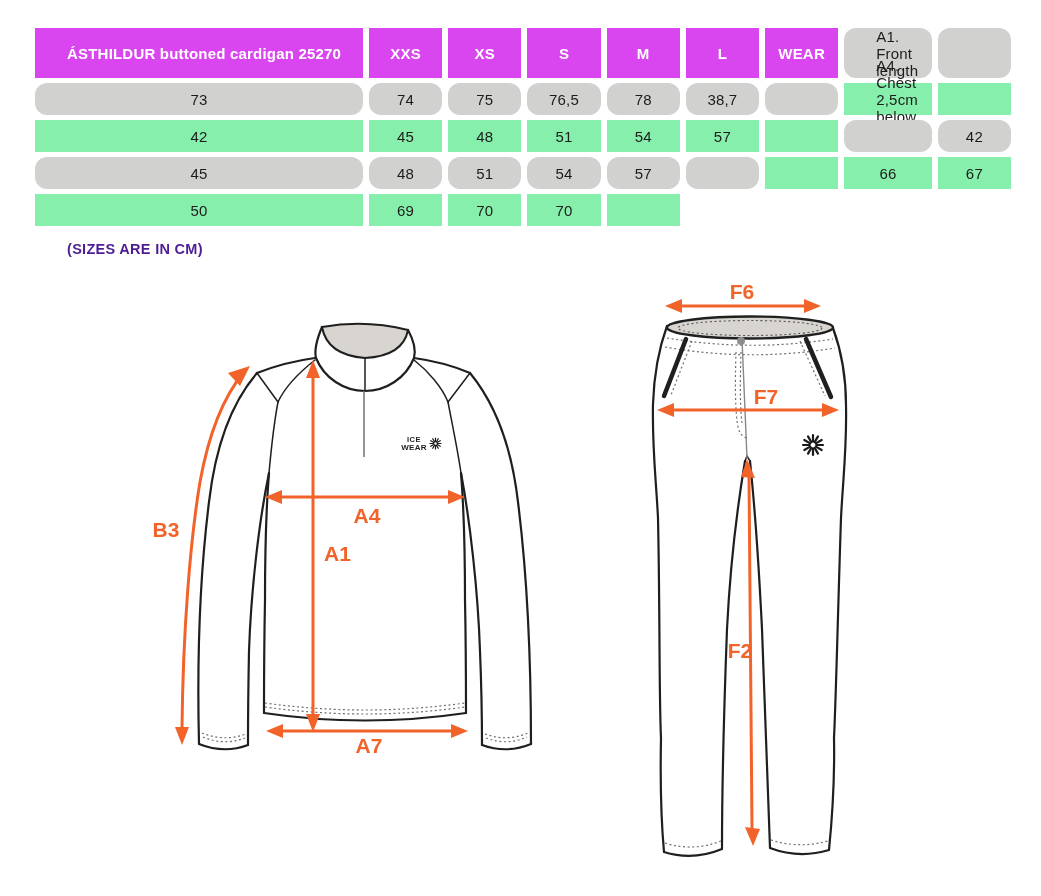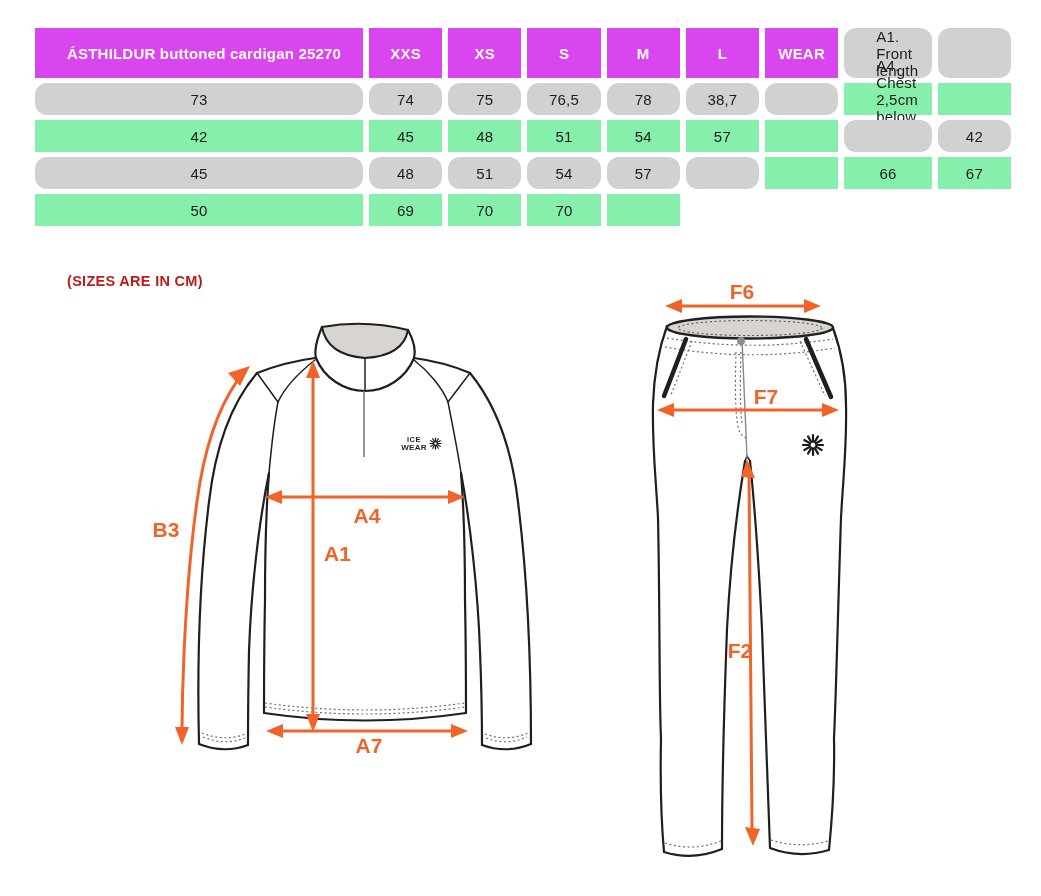--- a/index.html
+++ b/index.html
@@ -12,22 +12,22 @@
               grid-template-rows:50px repeat(4,32px);
               column-gap:6px;row-gap:5px;}
   .cell{display:flex;align-items:center;justify-content:center;
         font-size:15px;color:#1c1c1c;letter-spacing:.2px;}
   .head{background:#d946ef;color:#ffffff;font-weight:bold;}
   .left-al{justify-content:flex-start;padding-left:32px;}
   .r-dark{background:#D1D1CF;border-radius:12px;}
   .r-light{background:#86efac;}
 
   
-  #sizes-note{position:absolute;left:67px;top:241px;color:#b91c1c;
-              font-weight:bold;font-size:14.5px;letter-spacing:.3px;margin-top:32px;}
+  #sizes-note{position:absolute;left:67px;top:241px;color:#4c1d95;
+              font-weight:bold;font-size:14.5px;letter-spacing:.3px;}
 
   
   #sweater-svg{position:absolute;left:140px;top:285px;}
   #pants-svg{position:absolute;left:618px;top:278px;}
   .outline{stroke:#1f1f1f;stroke-width:2.2;fill:none;stroke-linecap:round;stroke-linejoin:round;}
   .seam{stroke:#1f1f1f;stroke-width:1.5;fill:none;stroke-linecap:round;}
   .stitch{stroke:#6e6e6e;stroke-width:1.2;fill:none;stroke-dasharray:2,2.6;}
   .greyline{stroke:#888;stroke-width:1.4;fill:none;}
   .arrow{stroke:#F2632A;stroke-width:3;fill:none;stroke-linecap:round;}
   .ahead{fill:#F2632A;stroke:none;}

